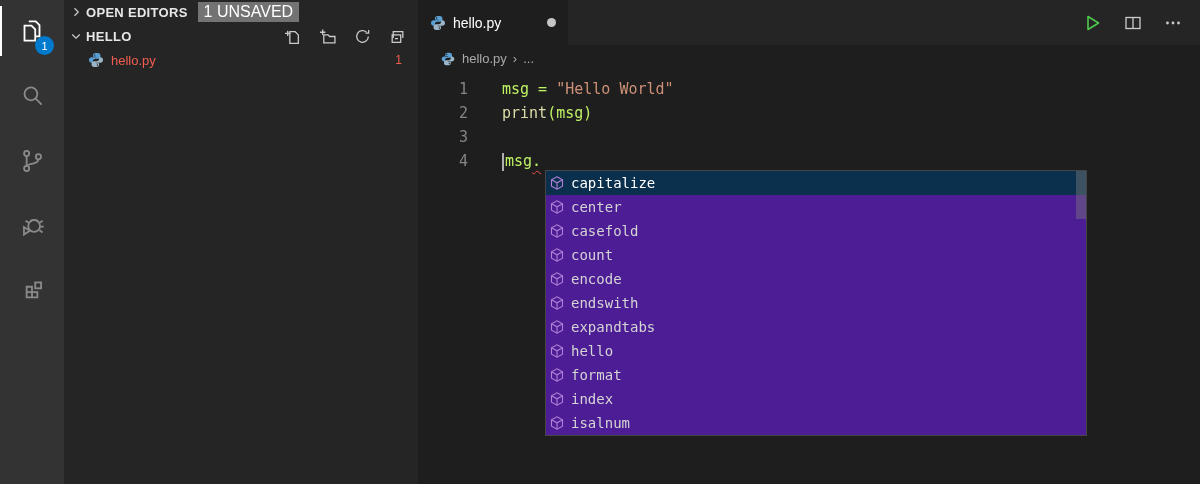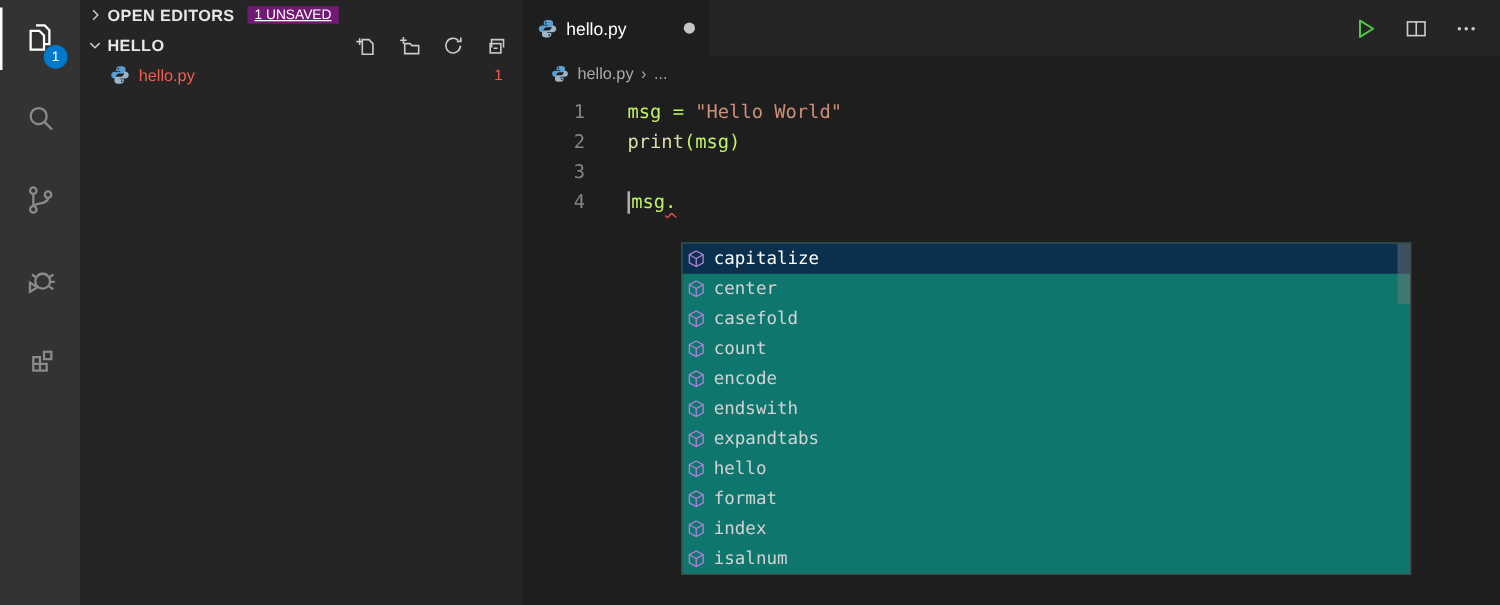--- a/index.html
+++ b/index.html
@@ -15,21 +15,21 @@
   .ab-indicator { position:absolute; left:0; top:6px; width:2px; height:50px; background:#ffffff; }
   .ab-badge { position:absolute; right:10px; bottom:10px; min-width:19px; height:19px; border-radius:50%;
               background:#007acc; color:#ffffff; font-size:11px; display:flex; align-items:center; justify-content:center; }
 
   
   .sidebar { width:354px; flex:0 0 354px; background:#252526; color:#cccccc; position:relative; }
   .sb-title { padding:15px 0 0 20px; font-size:13px; color:#bbbbbb; letter-spacing:.4px; height:44px; }
   .sb-row { display:flex; align-items:center; height:24px; cursor:pointer; }
   .sb-row .chev { width:16px; margin:0 2px 0 4px; display:flex; align-items:center; justify-content:center; }
   .sb-section-label { font-size:13px; font-weight:bold; color:#e7e7e7; letter-spacing:.3px; }
-  .sb-badge { margin-left:10px; background:#701a75; color:#ffffff; font-size:11px; padding:1px 6px;text-decoration:underline; }
+  .sb-badge { margin-left:10px; background:#737373; color:#ffffff; font-size:16px; padding:1px 6px; }
   .sb-actions { margin-left:auto; margin-right:12px; display:flex; gap:18px; }
   .sb-actions .act { display:flex; align-items:center; cursor:pointer; }
   .file-row { display:flex; align-items:center; height:24px; padding-left:24px; cursor:pointer; }
   .file-row .py-icon { margin-right:7px; display:flex; }
   .file-name { font-size:13px; color:#f25d50; }
   .file-count { margin-left:auto; margin-right:16px; font-size:12px; color:#f25d50; }
 
   
   .editor { flex:1; display:flex; flex-direction:column; background:#1e1e1e; position:relative; }
   .tabbar { height:45px; background:#252526; display:flex; align-items:stretch; }
@@ -48,22 +48,22 @@
   .line { height:24px; line-height:24px; display:flex; white-space:pre; }
   .gutter { width:50px; text-align:right; color:#858585; flex:0 0 50px; }
   .code-text { margin-left:34px; color:#d4d4d4; }
   .tok-fg { color:#bef264; }
   .tok-string { color:#ce9178; }
   .tok-func { color:#dcdcaa; }
   .squiggle { text-decoration:underline wavy #f14c4c 1px; text-decoration-skip-ink:none; text-underline-offset:4px; }
   .cursor { display:inline-block; width:2px; height:18px; background:#aeafad; vertical-align:middle; margin-right:1px; }
 
   
-  .suggest { position:absolute; left:545px; top:170px; width:584px; background:#0f766e;
-             border:1px solid #454545; z-index:10;margin-top:24px; }
+  .suggest { position:absolute; left:545px; top:170px; width:542px; background:#4c1d95;
+             border:1px solid #454545; z-index:10; }
   .suggest-item { height:24px; display:flex; align-items:center; padding-left:3px; cursor:pointer; }
   .suggest-item.selected { background:#0a304d; }
   .suggest-item .m-icon { display:flex; margin-right:6px; }
   .suggest-label { font-family:"DejaVu Sans Mono",monospace; font-size:14px; color:#d4d4d4; }
   .suggest-item.selected .suggest-label { color:#ffffff; }
   .suggest-scrollbar { position:absolute; right:0; top:0; width:10px; height:48px; background:rgba(121,121,121,.45); }
 </style>
 </head>
 <body>
 

